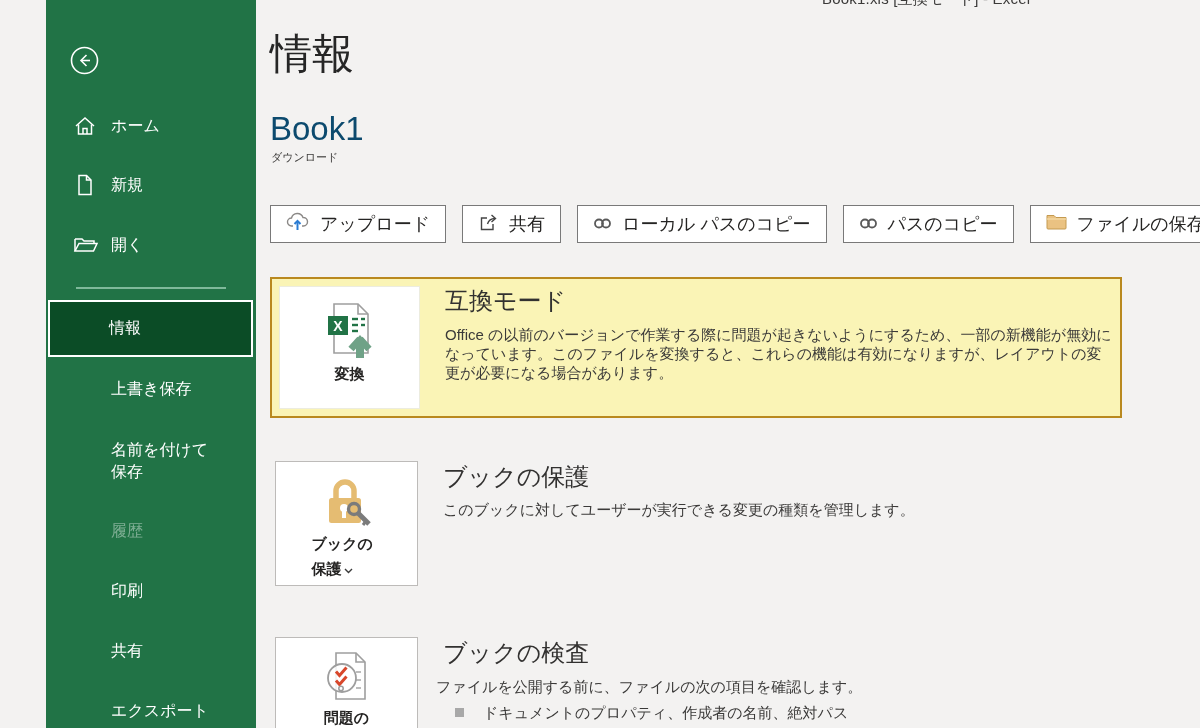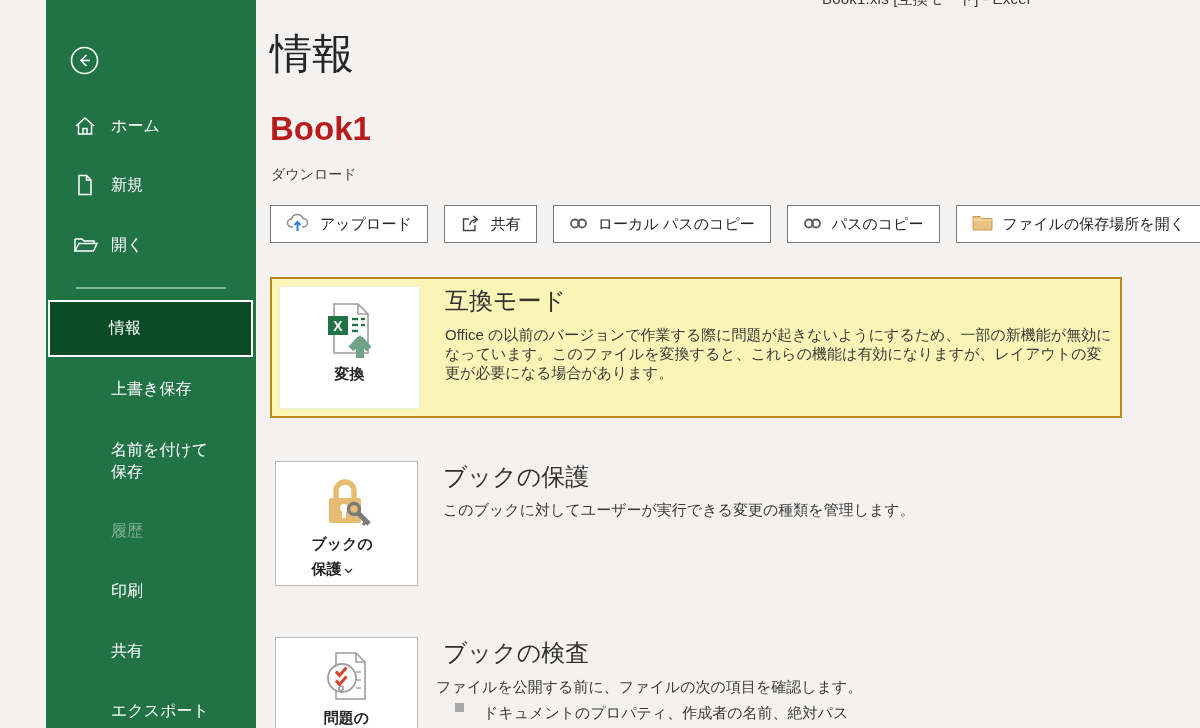--- a/index.html
+++ b/index.html
@@ -19,27 +19,27 @@
   .nav-item .nav-icon { position:absolute; left:-38px; top:1px; width:24px; height:24px; }
   .nav-item.wrap { width:100px; white-space:normal; line-height:22px; }
   .nav-item.disabled { color:rgba(255,255,255,.42); cursor:default; }
   .side-divider { position:absolute; left:30px; top:287px; width:150px; height:2px; background:#7fb99a; }
   .nav-selected { position:absolute; left:2px; right:3px; top:300px; height:57px; background:#0b4c26;
     border:2px solid #ffffff; display:flex; align-items:center; padding-left:59px;
     font-size:16px; color:#fff; cursor:pointer; }
 
   
   .page-title { position:absolute; left:270px; top:26px; font-size:42px; color:#262626; }
-  .file-name  { position:absolute; left:270px; top:110px; font-size:33px; color:#b91c1c;font-weight:bold; }
-  .file-loc   { position:absolute; left:271px; top:166px; font-size:14px; color:#3b3a39; }
+  .file-name  { position:absolute; left:270px; top:110px; font-size:33px; color:#0c4a6e; }
+  .file-loc   { position:absolute; left:271px; top:150px; font-size:11px; color:#3b3a39; }
 
   
   .actions { position:absolute; left:270px; top:205px; display:flex; gap:16px; }
   .act-btn { height:38px; display:inline-flex; align-items:center; gap:10px; padding:0 15px;
-    background:#fff; border:1px solid #797979; font-size:15px; color:#252423; cursor:pointer; white-space:nowrap;
+    background:#fff; border:1px solid #797979; font-size:18px; color:#252423; cursor:pointer; white-space:nowrap;
     font-family:"Liberation Sans","DejaVu Sans",sans-serif; }
 
   
   .compat { position:absolute; left:270px; top:277px; width:852px; height:141px;
     background:#faf4b6; border:2px solid #b9891f; }
   .tile { background:#fff; display:flex; flex-direction:column; align-items:center; cursor:pointer; }
   .tile .tile-label { font-weight:bold; font-size:15px; color:#252423; text-align:left; }
   .compat .tile { position:absolute; left:7px; top:7px; width:141px; height:123px; border:1px solid #ececdf; }
   .compat .tile svg { margin-top:14px; }
   .compat .tile .tile-label { margin-top:2px; }
@@ -54,21 +54,21 @@
   .tile-protect .tile-label { width:70px; line-height:22px; margin-top:2px; }
   .tile-inspect { top:637px; }
   .tile-inspect svg { margin-top:12px; }
   .tile-inspect .tile-label { margin-top:3px; }
   .chev { display:inline-block; margin-left:2px; }
 
   .protect-title { position:absolute; left:443px; top:460px; }
   .protect-desc  { position:absolute; left:443px; top:500px; }
   .inspect-title { position:absolute; left:443px; top:636px; }
   .inspect-desc  { position:absolute; left:436px; top:677px; }
-  .inspect-bullet{ position:absolute; left:455px; top:703px; display:flex; align-items:flex-start; gap:19px; }
+  .inspect-bullet{ position:absolute; left:455px; top:703px; display:flex; align-items:center; gap:19px; }
   .bullet-sq { width:9px; height:9px; background:#a8a8a8; flex:none; }
 </style>
 </head>
 <body>
 
 <div class="win-title">Book1.xls  [互換モード] -  Excel</div>
 
 <div class="sidebar">
 
   <div class="back-btn">

